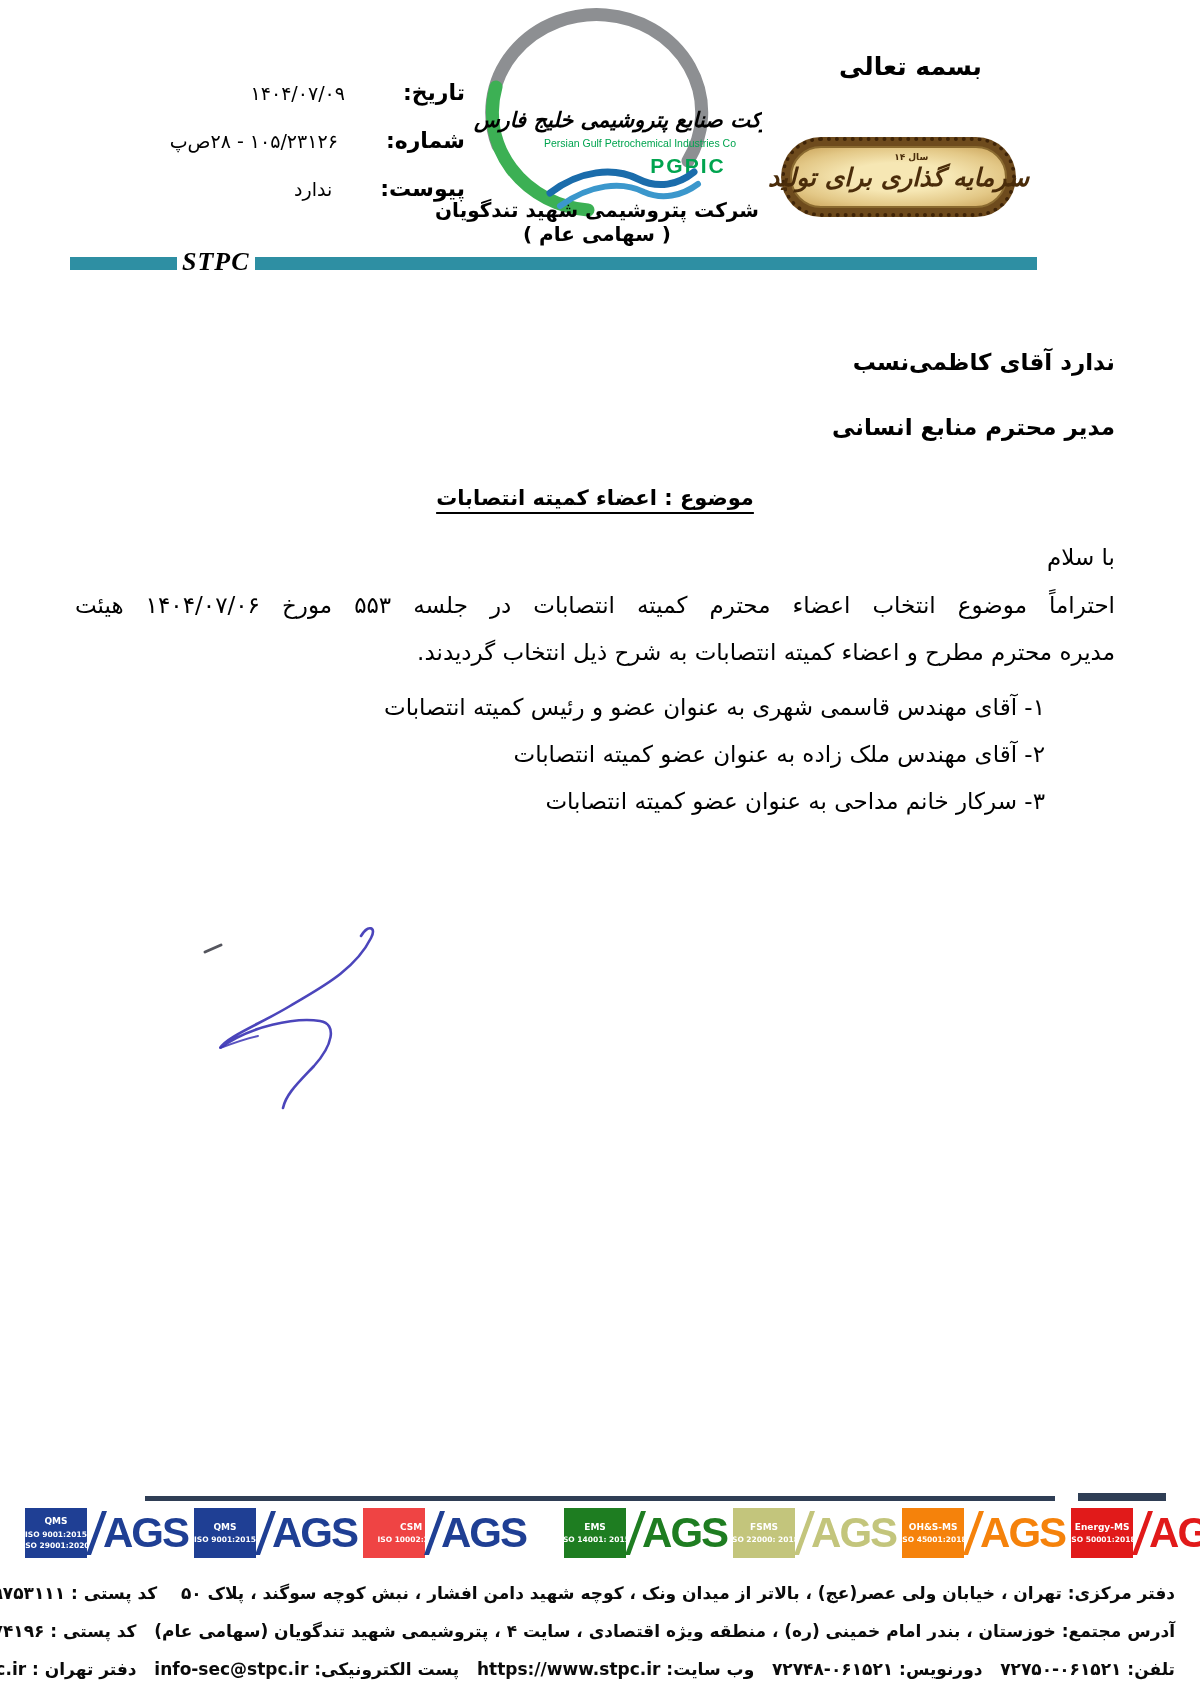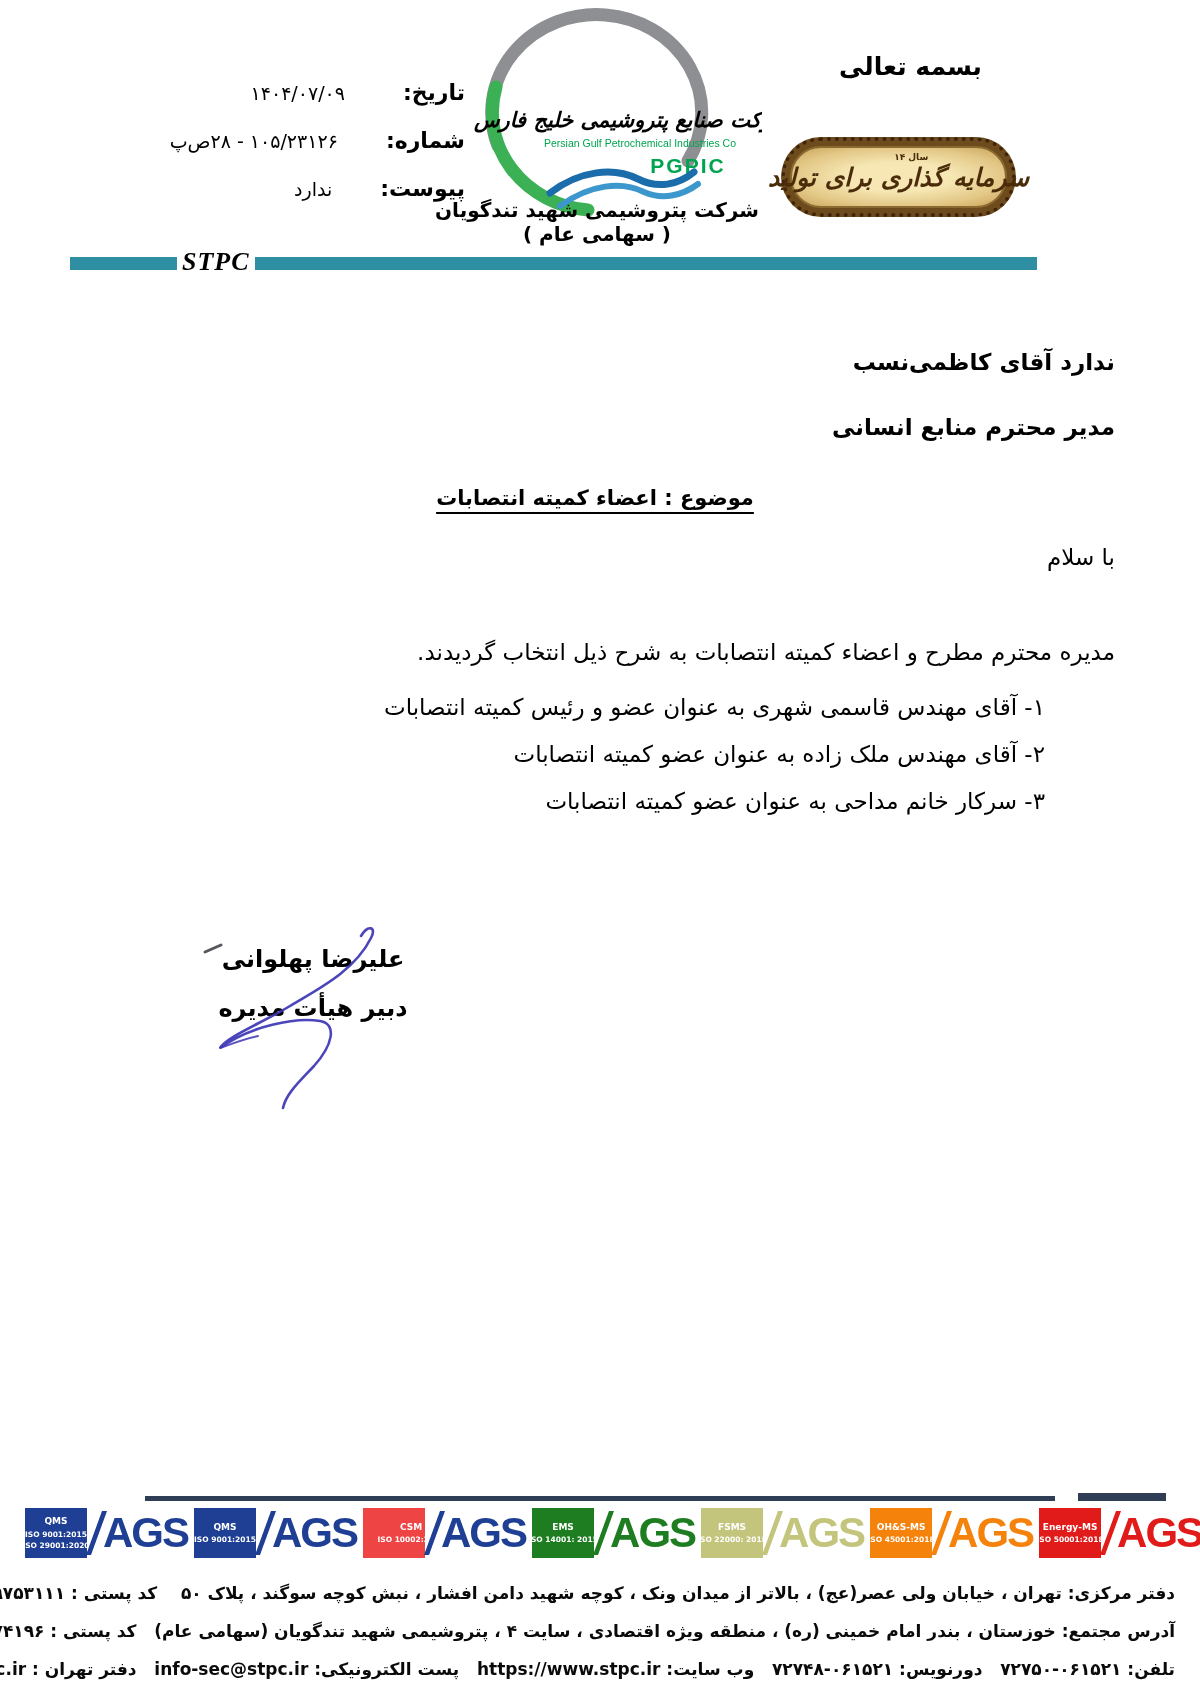--- a/index.html
+++ b/index.html
@@ -114,30 +114,27 @@
   <div class="stpc">STPC</div>
   <div class="bar bar-right" style="background-color: rgb(46, 143, 163);"></div>
 
   <div class="letter">
     <div class="l-line l-bold" style="top:15px;">ندارد آقای کاظمی‌نسب</div>
     <div class="l-line l-bold" style="top:80px;">مدیر محترم منابع انسانی</div>
     <div class="l-line l-bold l-center" style="top:150px;">
       <span class="subject-underline">موضوع : اعضاء کمیته انتصابات</span>
     </div>
     <div class="l-line" style="top:210px;text-align:right;">با سلام</div>
+    <div class="l-line l-justify" style="top:258px;">احتراماً موضوع انتخاب اعضاء محترم کمیته انتصابات در جلسه ۵۵۳ مورخ ۱۴۰۴/۰۷/۰۶ هیئت</div>
     <div class="l-line" style="top:305px;">مدیره محترم مطرح و اعضاء کمیته انتصابات به شرح ذیل انتخاب گردیدند.</div>
     <div class="l-line l-item" style="top:360px;">۱- آقای مهندس قاسمی شهری به عنوان عضو و رئیس کمیته انتصابات</div>
     <div class="l-line l-item" style="top:407px;">۲- آقای مهندس ملک زاده به عنوان عضو کمیته انتصابات</div>
     <div class="l-line l-item" style="top:454px;">۳-  سرکار خانم مداحی به عنوان عضو کمیته انتصابات</div>
   </div>
 
-  <div class="sig-text">
-    <div class="t1">علیرضا پهلوانی</div>
-    <div class="t2">دبیر هیأت مدیره</div>
-  </div>
   <svg class="sig-svg" width="260" height="190" viewBox="0 0 260 190">
     <path d="M165 14 C172 2, 181 5, 175 16 C158 50, 120 68, 94 84 C64 102, 32 114, 24 126 C54 104, 100 95, 124 99 C142 102, 136 124, 118 144 C102 161, 90 172, 87 186" fill="none" stroke="#3c35b5" stroke-width="2.6" stroke-linecap="round" opacity="0.92"></path>
     <path d="M24 126 C40 120, 52 116, 62 114" fill="none" stroke="#3c35b5" stroke-width="2" stroke-linecap="round" opacity="0.85"></path>
     <path d="M9 30 l16 -7" fill="none" stroke="#55565e" stroke-width="3" stroke-linecap="round"></path>
   </svg>
 
   <div class="navy-rule" style="left:145px; top:1496px; width:910px; height:5px;"></div>
   <div class="navy-rule" style="left:1078px; top:1493px; width:88px; height:8px;"></div>
 
   <div class="certs">
@@ -160,21 +157,21 @@
     </div>
     <div class="cert">
       <div class="cert-box" style="background-color: #ef4444; padding-left: 36px;">
         <span class="cl">CSM</span>
         <span class="cl">ISO 10002:2018</span>
       </div>
       <div class="cert-slash" style="background-color: rgb(31, 63, 148);"></div>
       <div class="cert-brand" style="color: rgb(31, 63, 148);">AGS</div>
     </div>
     <div class="cert">
-      <div class="cert-box" style="background-color: rgb(30, 125, 33);">
+      <div class="cert-box" style="background-color: rgb(30, 125, 33); margin-left: 32px;">
         <span class="cl">EMS</span>
         <span class="cl">ISO 14001: 2015</span>
       </div>
       <div class="cert-slash" style="background-color: rgb(30, 125, 33);"></div>
       <div class="cert-brand" style="color: rgb(30, 125, 33);">AGS</div>
     </div>
     <div class="cert">
       <div class="cert-box" style="background-color: rgb(195, 197, 124);">
         <span class="cl">FSMS</span>
         <span class="cl">ISO 22000: 2018</span>

